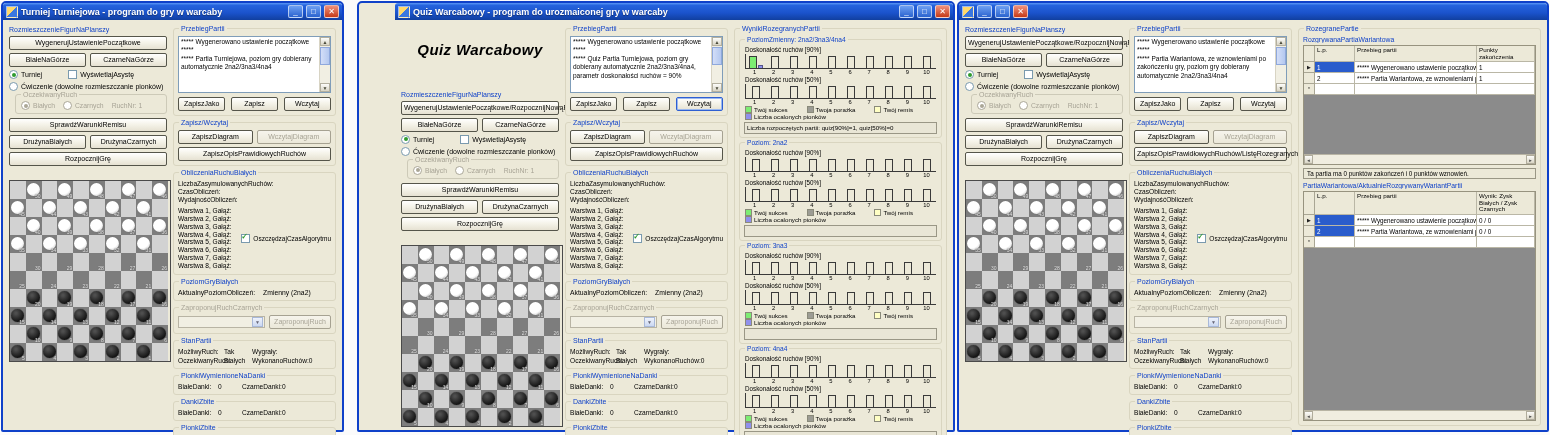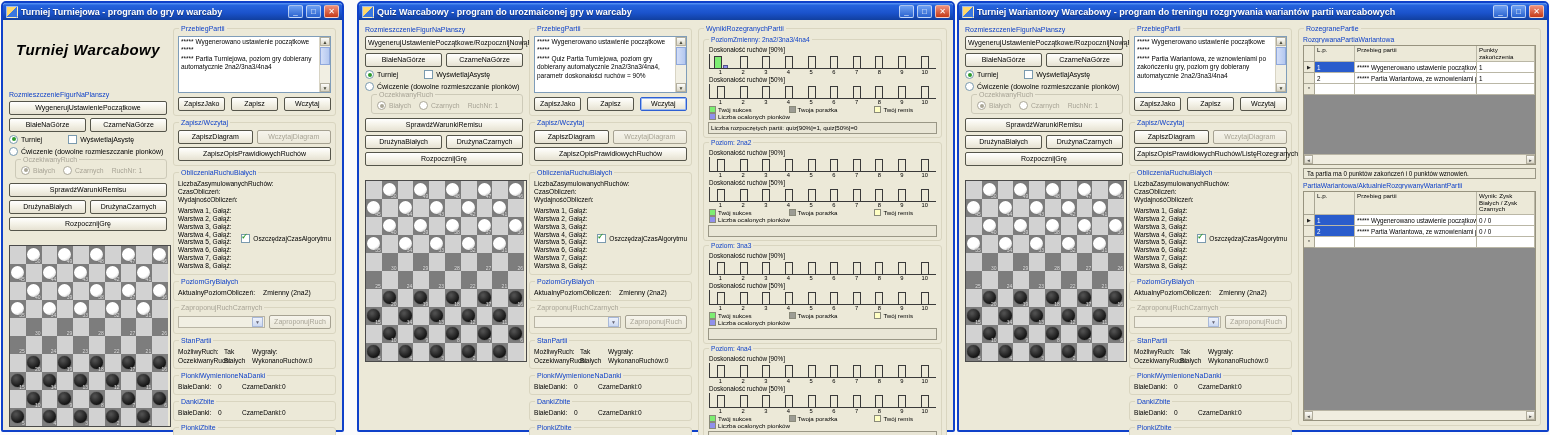--- a/index.html
+++ b/index.html
@@ -1,21 +1,21 @@
 <!DOCTYPE html>
 <html style="--label-blue: #1042c8; --sel-blue: #2a5ccc;"><head>
 <meta charset="utf-8">
 <style>
   html,body{margin:0;padding:0;}
   body{width:1550px;height:435px;background:#fbfbfb;position:relative;overflow:hidden;
        font-family:"Liberation Sans",sans-serif;font-size:7px;color:#000;}
   .xp-window{position:absolute;top:1px;height:431px;box-sizing:border-box;
     border:2px solid #0f41c9;border-radius:5px 5px 2px 2px;background:#ece9d8;}
   .xp-window[data-win="0"]{left:1px;width:343px;}
-  .xp-window[data-win="1"]{left:357px;width:598px;}
+  .xp-window[data-win="1"]{left:357px;width:598px;padding-left:36px;}
   .xp-window[data-win="2"]{left:957px;width:592px;}
   .titlebar{height:17px;display:flex;align-items:center;gap:3px;padding:0 3px;
     background:linear-gradient(180deg,#5a97f5 0%,#2563dd 14%,#1b53cc 58%,#113f9f 100%);
     border-radius:3px 3px 0 0;}
   .app-icon{width:10px;height:10px;flex:0 0 10px;border:1px solid rgba(255,255,255,.5);
     background:linear-gradient(135deg,#ffd86b 0 46%,#3a77e0 46% 100%);}
   .title-text{flex:1;color:#fff;font-weight:bold;font-size:9px;white-space:nowrap;overflow:hidden;
     text-shadow:0 1px 1px #12306e;}
   .winbtn{width:15px;height:13px;flex:0 0 15px;border-radius:2px;border:1px solid rgba(255,255,255,.6);
     color:#fff;font-size:8px;line-height:12px;text-align:center;box-sizing:border-box;
@@ -139,21 +139,20 @@
 <div class="xp-window" data-win="0">
   <div class="titlebar">
     <span class="app-icon"></span>
     <span class="title-text">Turniej Turniejowa - program do gry w warcaby</span>
     <span class="winbtn">_</span>
     <span class="winbtn">□</span>
     <span class="winbtn close">✕</span>
   </div>
   <div class="win-main">
   <div class="col-left">
-    <div class="app-heading">Turniej Warcabowy</div>
     <div class="flat-label">RozmieszczenieFigurNaPlanszy</div>
     <div class="stack">
       <button type="button" class="xpbtn">WygenerujUstawieniePoczątkowe</button>
       <div class="btn-row">
         <button type="button" class="xpbtn">BiałeNaGórze</button>
         <button type="button" class="xpbtn">CzarneNaGórze</button>
       </div>
       <div class="opt-row">
         <span class="opt">
               <span class="radio-dot on"></span>
@@ -549,20 +548,21 @@
 <div class="xp-window" data-win="1">
   <div class="titlebar">
     <span class="app-icon"></span>
     <span class="title-text">Quiz Warcabowy - program do urozmaiconej gry w warcaby</span>
     <span class="winbtn">_</span>
     <span class="winbtn">□</span>
     <span class="winbtn close">✕</span>
   </div>
   <div class="win-main">
   <div class="col-left">
+    <div class="app-heading">Quiz Warcabowy</div>
     <div class="flat-label">RozmieszczenieFigurNaPlanszy</div>
     <div class="stack">
       <button type="button" class="xpbtn">WygenerujUstawieniePoczątkowe/RozpocznijNowąPartię</button>
       <div class="btn-row">
         <button type="button" class="xpbtn">BiałeNaGórze</button>
         <button type="button" class="xpbtn">CzarneNaGórze</button>
       </div>
       <div class="opt-row">
         <span class="opt">
               <span class="radio-dot on"></span>
@@ -1416,21 +1416,20 @@
             </div>
           </div>
       </div>
     </div>
   </div>
 </div>
 
 <div class="xp-window" data-win="2">
   <div class="titlebar">
     <span class="app-icon"></span>
-    <span class="title-text">Turniej Wariantowy Warcabowy - program do treningu rozgrywania wariantów partii warcabowych</span>
     <span class="winbtn">_</span>
     <span class="winbtn">□</span>
     <span class="winbtn close">✕</span>
   </div>
   <div class="win-main">
   <div class="col-left">
     <div class="flat-label">RozmieszczenieFigurNaPlanszy</div>
     <div class="stack">
       <button type="button" class="xpbtn">WygenerujUstawieniePoczątkowe/RozpocznijNowąPartię</button>
       <div class="btn-row">

